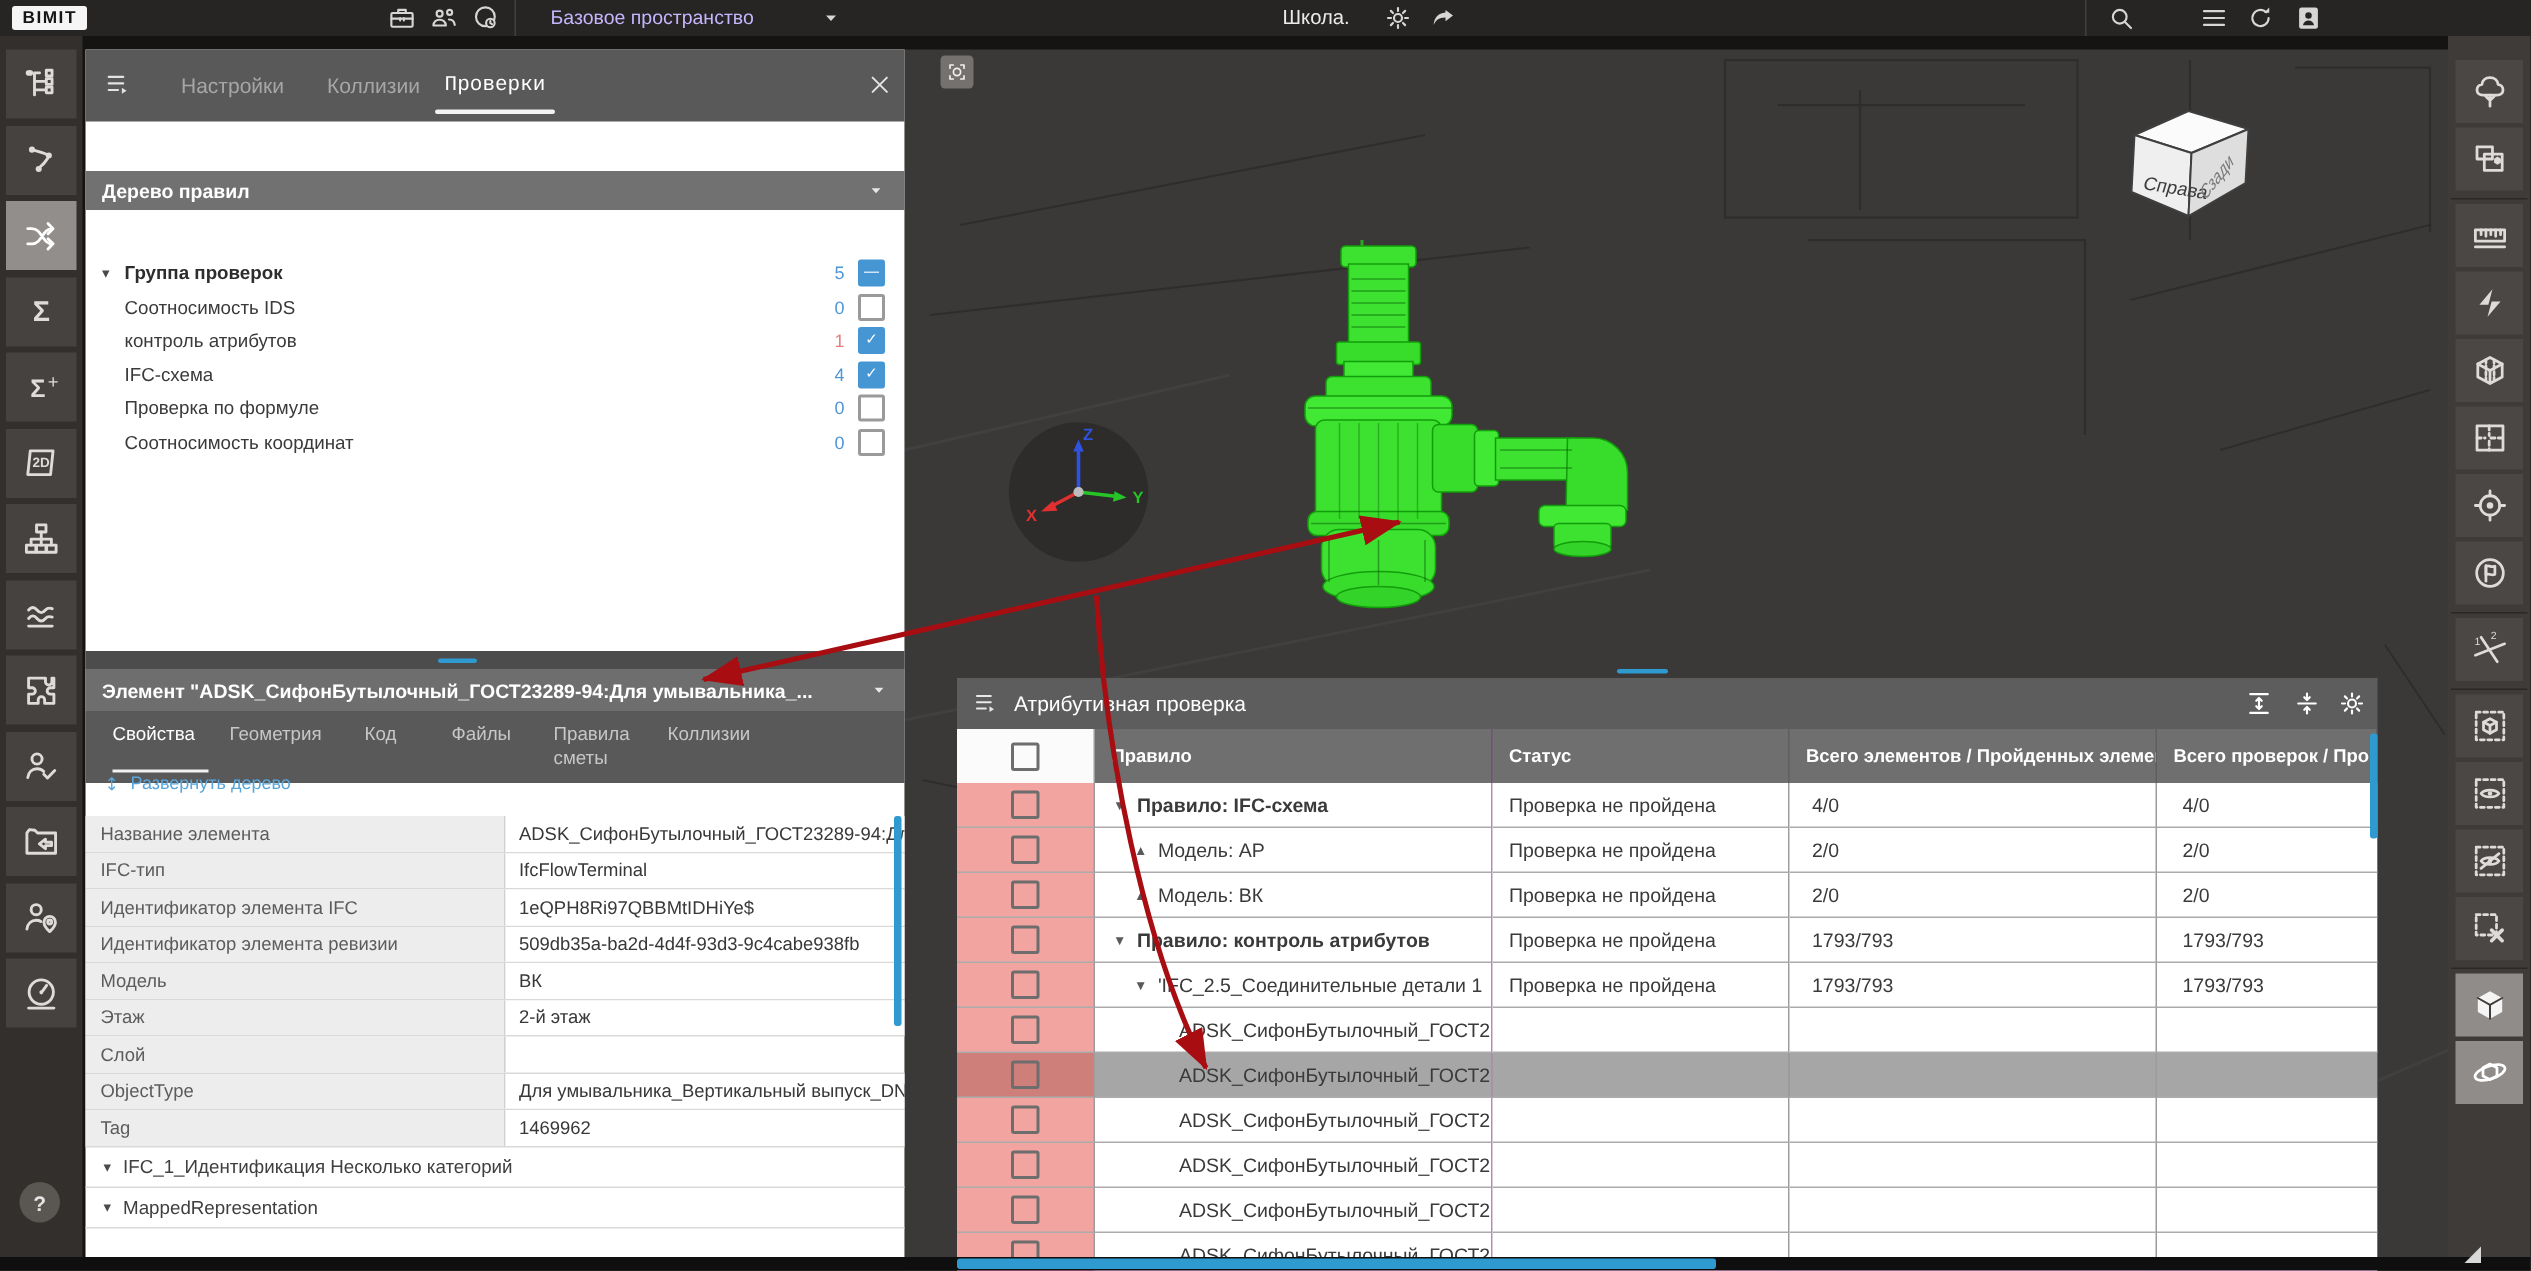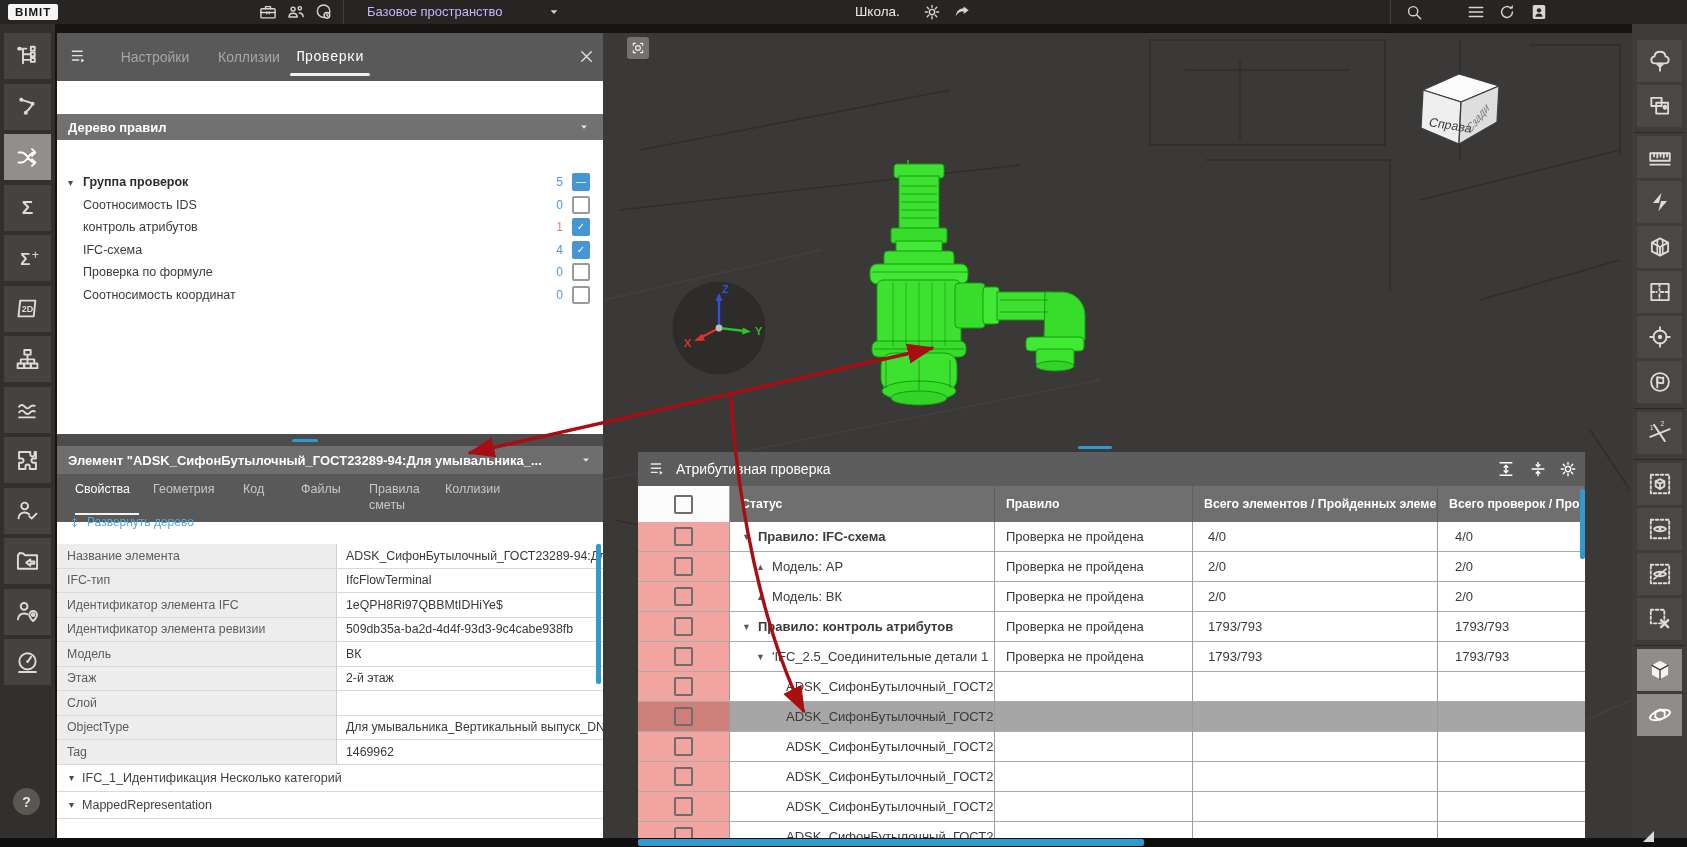--- a/index.html
+++ b/index.html
@@ -627,22 +627,22 @@
         <svg viewBox="0 0 24 24" class="icn">
           <circle cx="12" cy="12" r="3.2"></circle>
           <path d="M12 4v2.4M12 17.6V20M4 12h2.4M17.6 12H20M6.3 6.3l1.7 1.7M16 16l1.7 1.7M17.7 6.3L16 8M8 16l-1.7 1.7"></path>
         </svg>
       </span>
   </div>
   <div class="attr-grid" id="attr-head">
       <div class="hcb">
         <span class="tcb"></span>
       </div>
+      <div class="hc">Правило</div>
       <div class="hc">Статус</div>
-      <div class="hc">Правило</div>
       <div class="hc">Всего элементов / Пройденных элементов</div>
       <div class="hc">Всего проверок / Пройд</div>
     </div>
   <div id="attr-rows">
       <div class="attr-grid arow">
         <div class="acell acb">
           <span class="tcb"></span>
         </div>
         <div class="acell" style="padding-left:12px">
           <span class="rarrow">▼</span>

